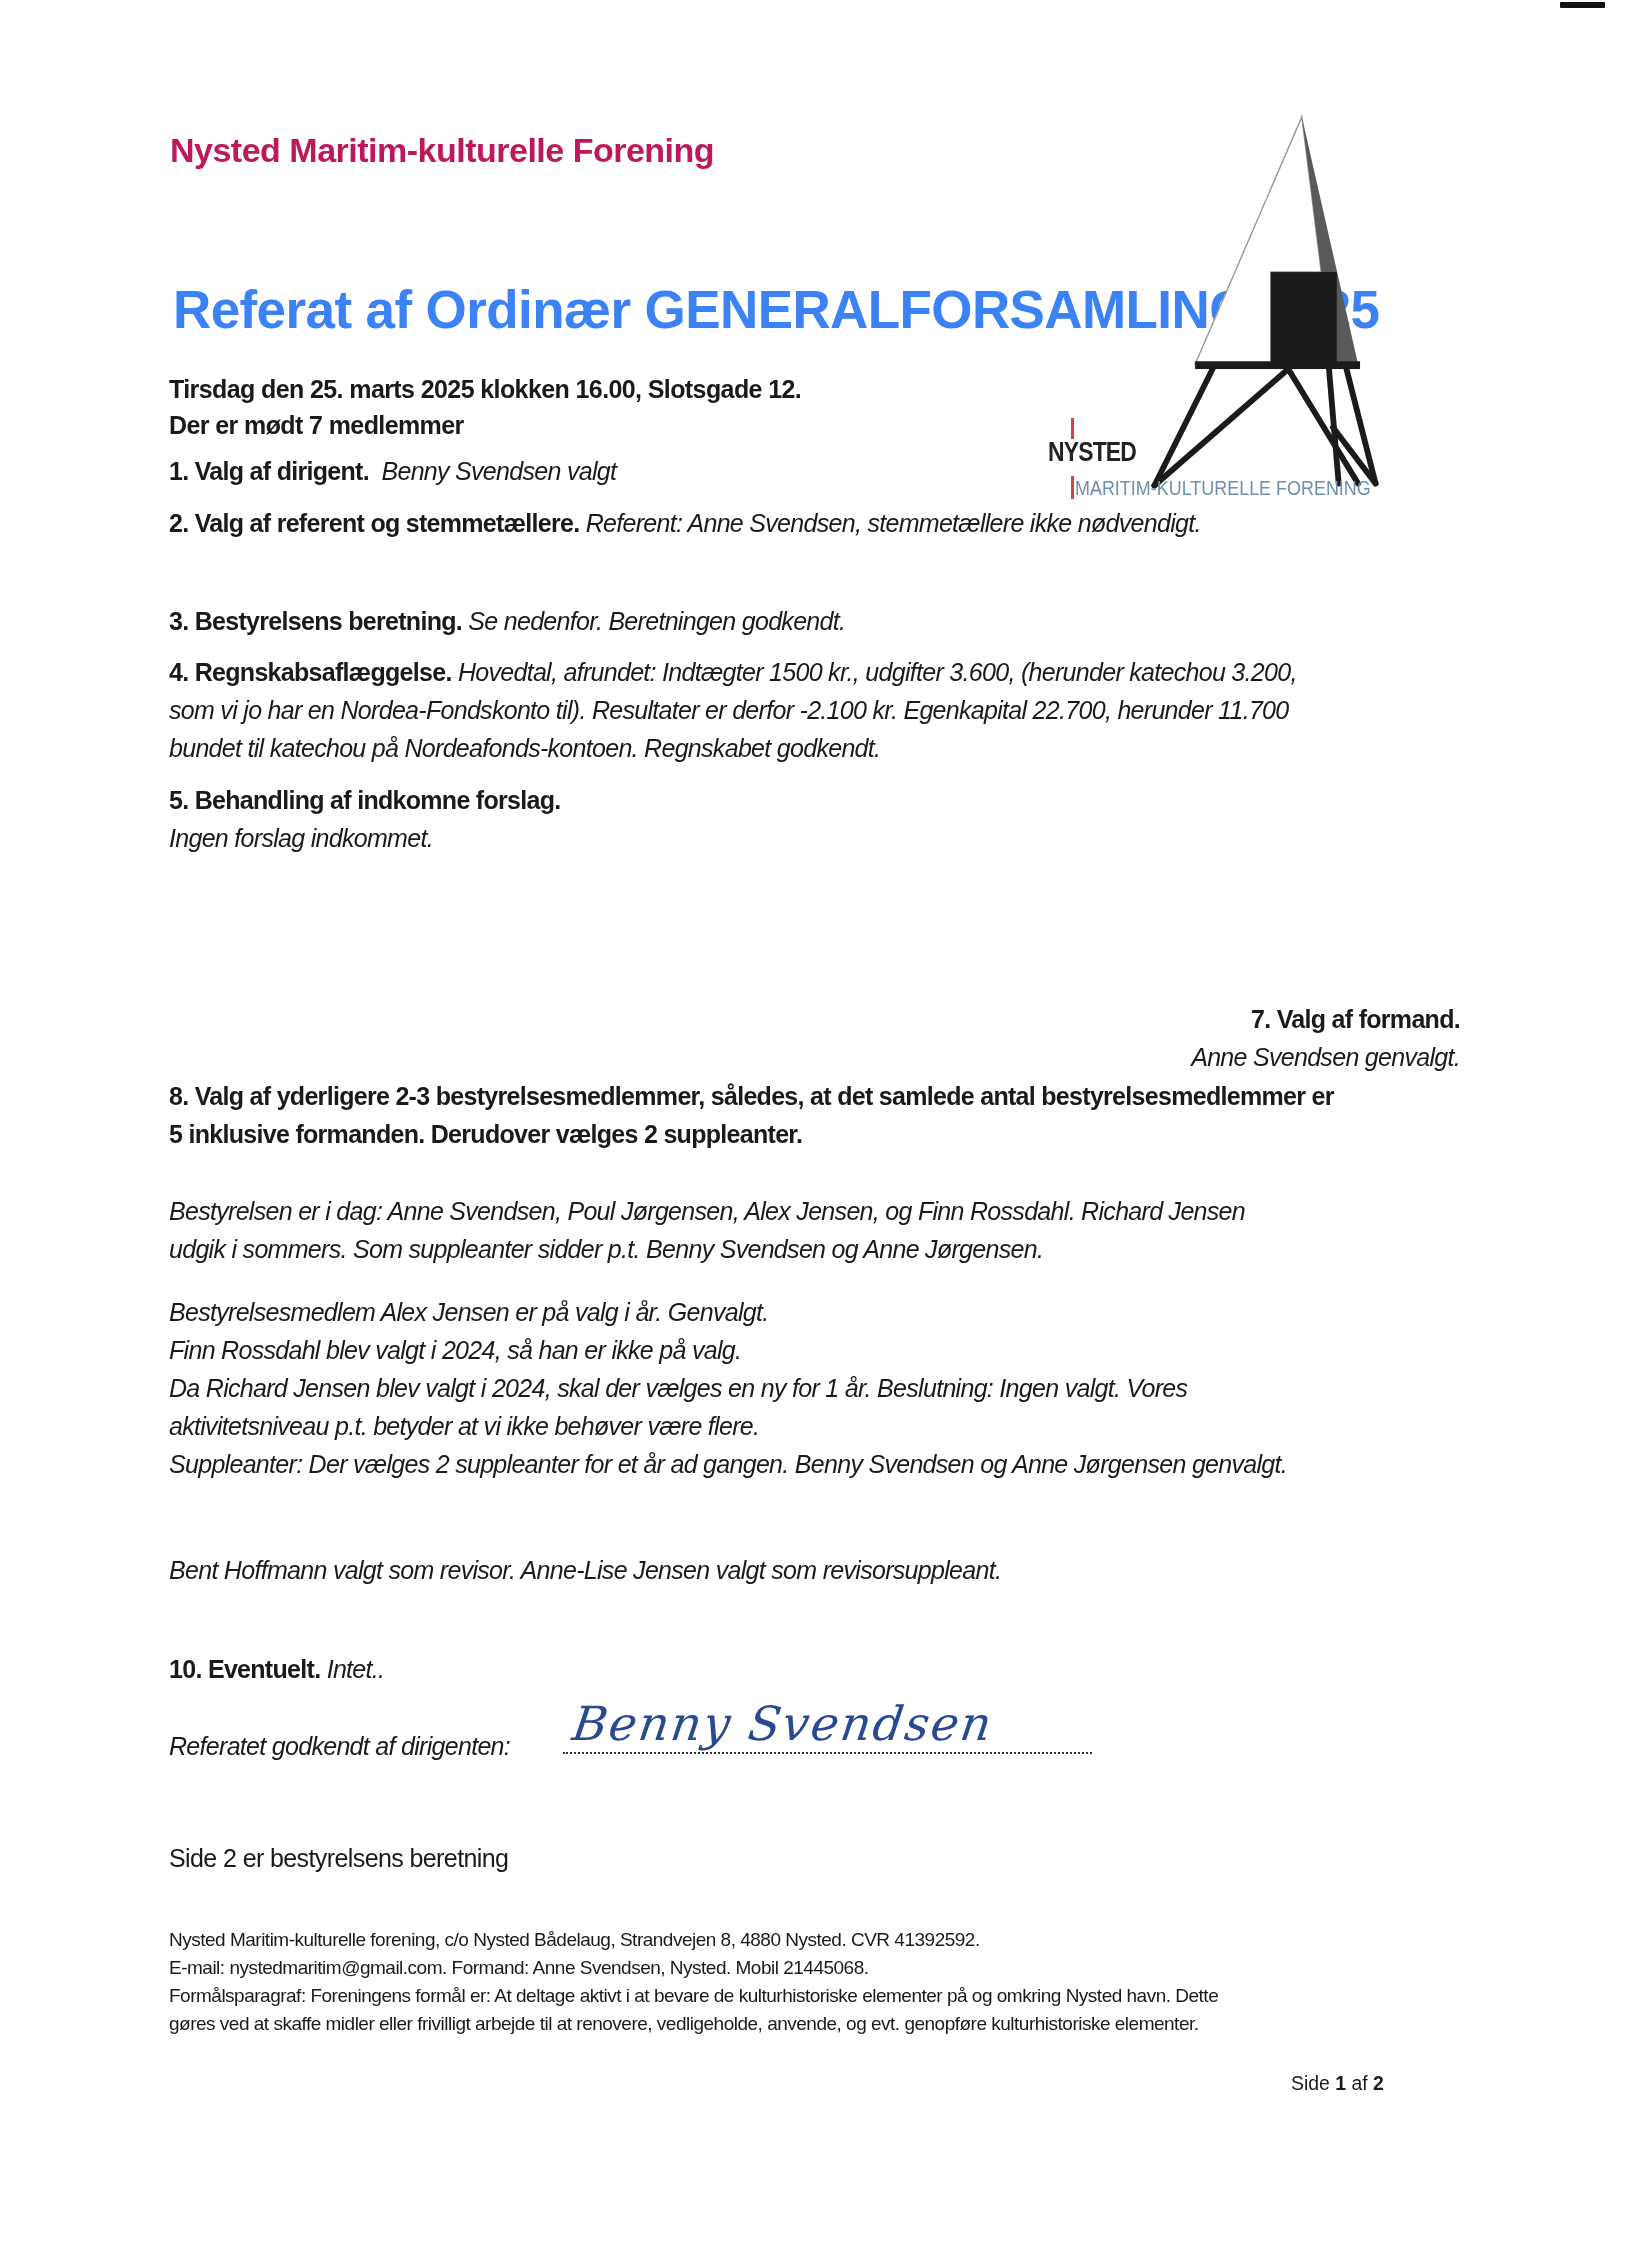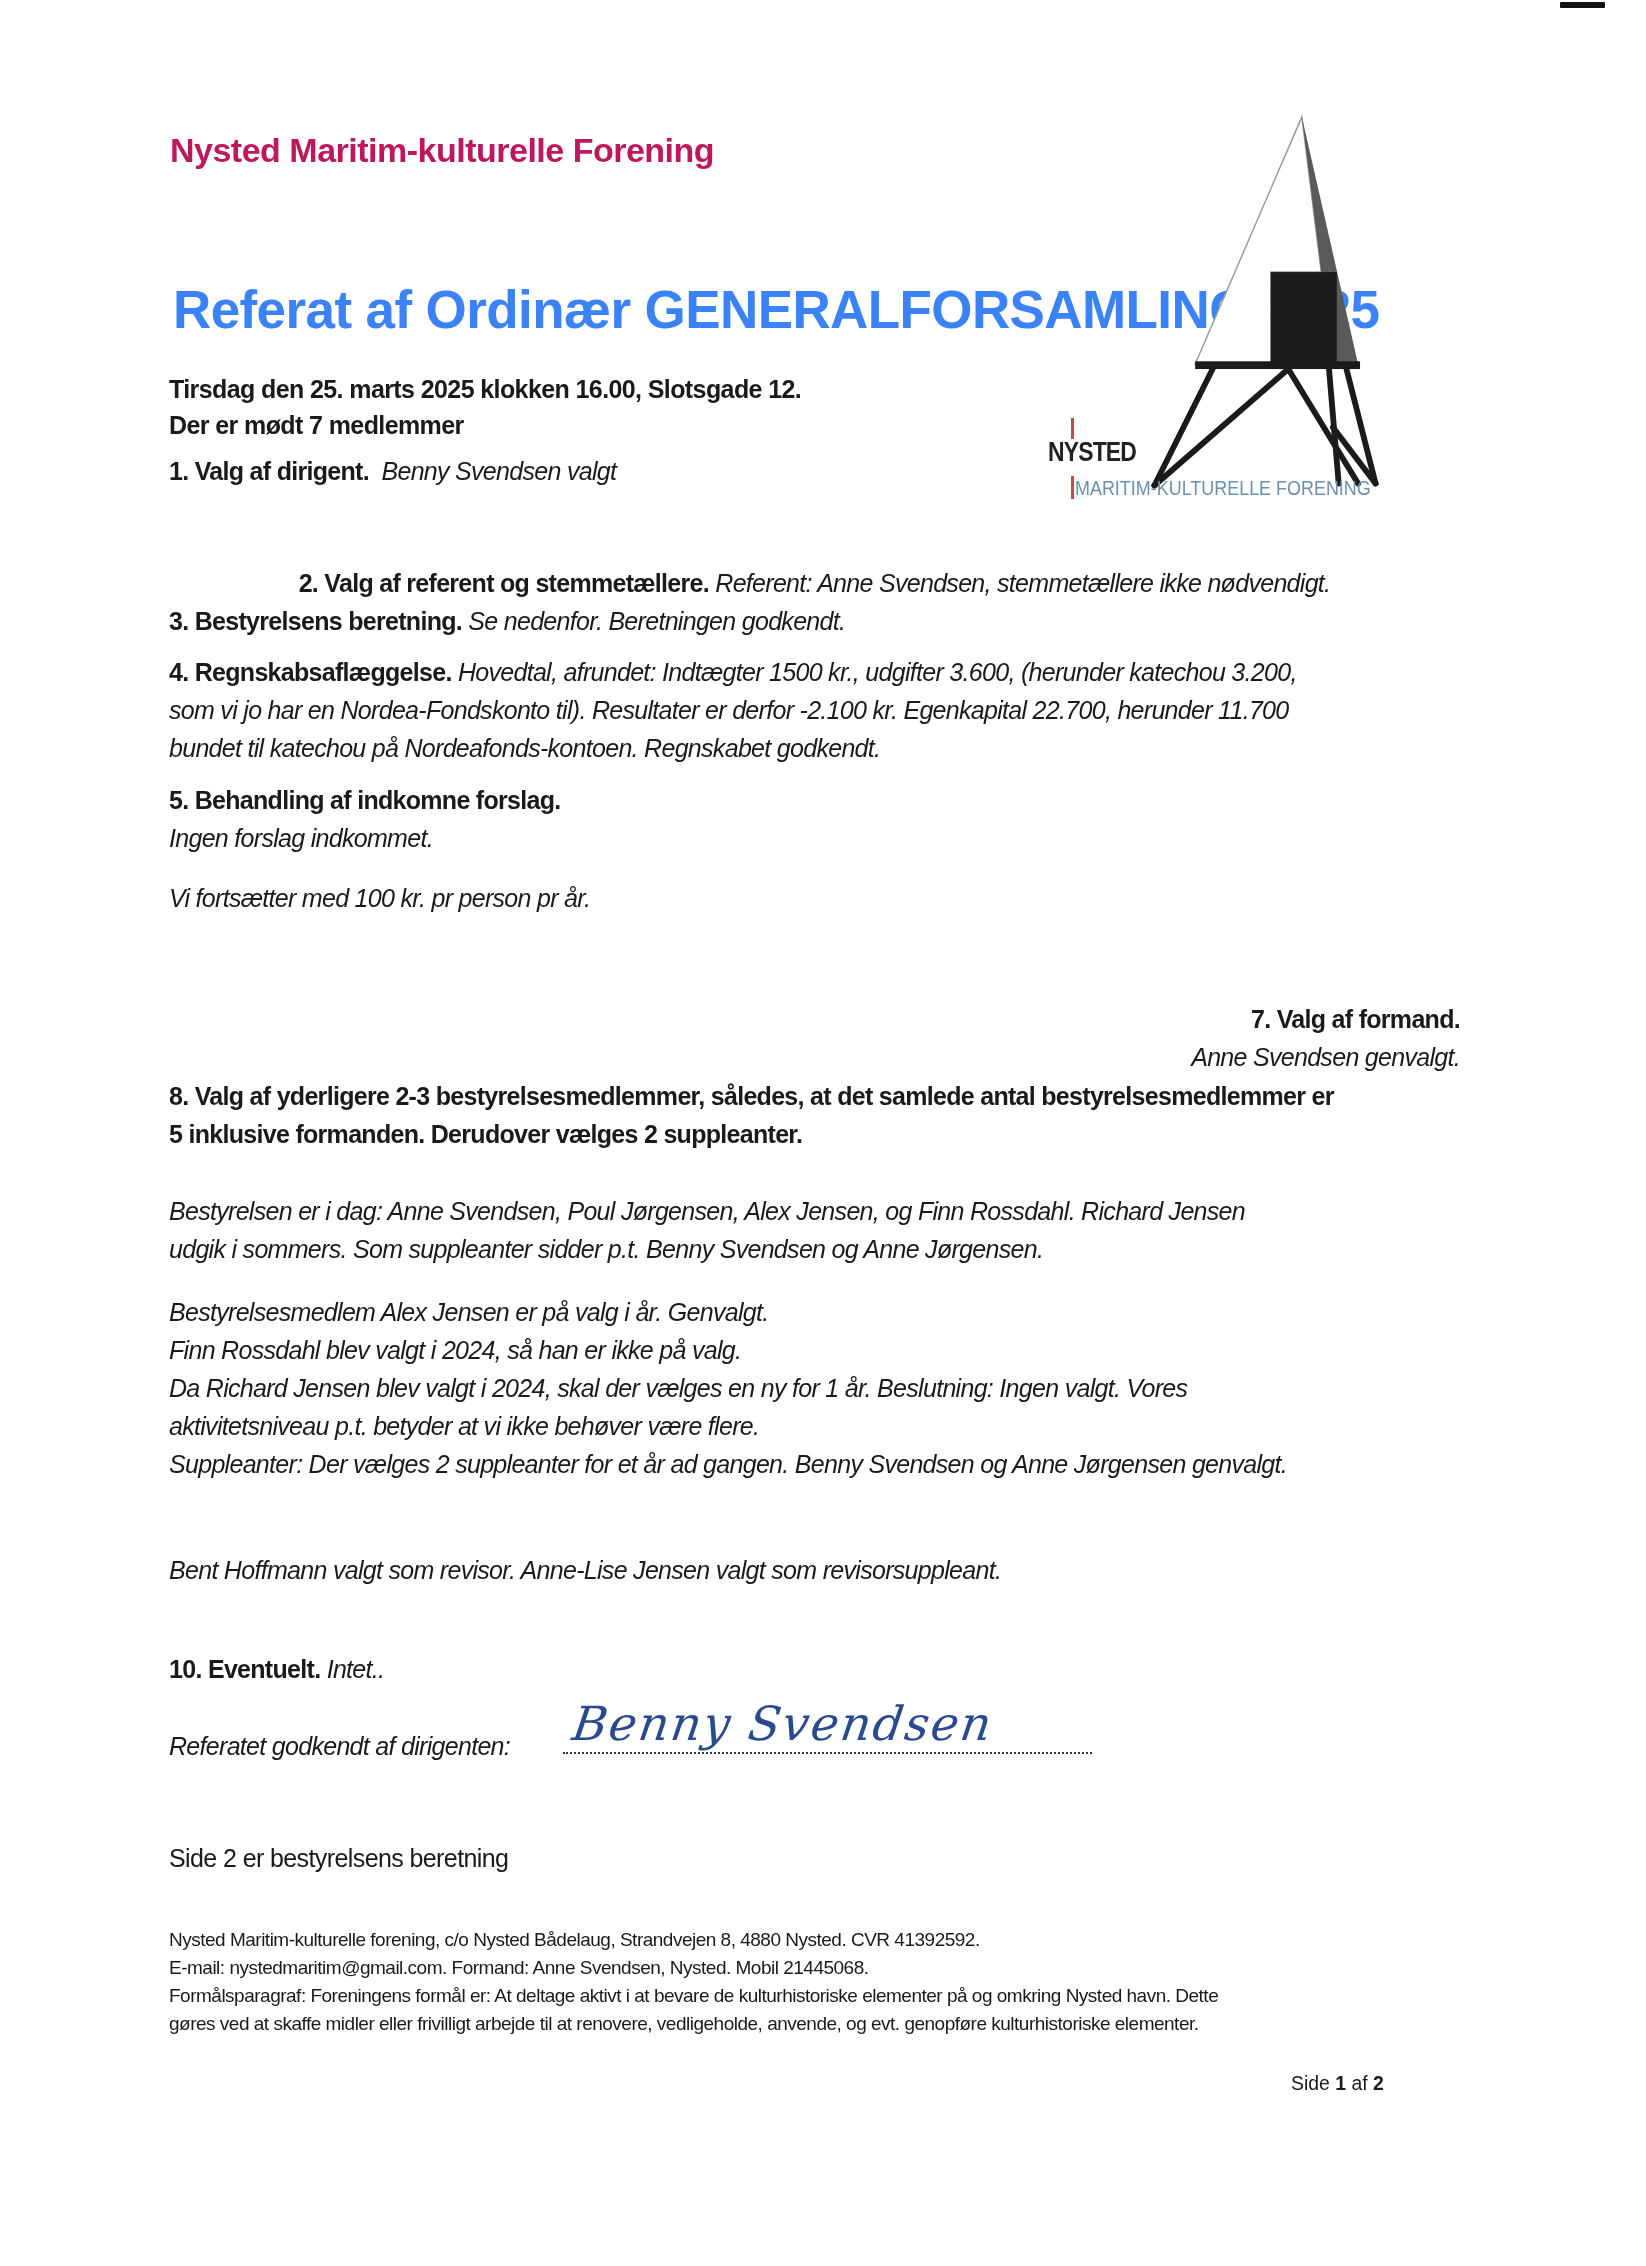--- a/index.html
+++ b/index.html
@@ -99,21 +99,21 @@
   <div class="logo-redbar" style="left:33px; top:369px; height:23px;"></div>
   <div class="logo-sub">MARITIM-KULTURELLE FORENING</div>
 </div>
 
 <div class="item" style="top:452px;">
   <span class="head">1.</span>
   <span class="head">Valg af dirigent.</span>&nbsp;
   <span class="it">Benny Svendsen valgt</span>
 </div>
 
-<div class="item" style="top:564px;text-align:center;">
+<div class="item" style="top:504px;">
   <span class="head">2.</span>
   <span class="head">Valg af referent og stemmetællere.</span>
   <span class="it">Referent: Anne Svendsen, stemmetællere ikke nødvendigt.</span>
 </div>
 
 <div class="item" style="top:602px;">
   <span class="head">3.</span>
   <span class="head">Bestyrelsens beretning.</span>
   <span class="it">Se nedenfor. Beretningen godkendt.</span>
 </div>
@@ -130,21 +130,20 @@
 
 <div class="item" style="top:781px;">
   <div>
     <span class="head">5.</span>
     <span class="head">Behandling af indkomne forslag.</span>
   </div>
   <div class="it">Ingen forslag indkommet.</div>
 </div>
 
 <div class="item" style="top:879px;">
-  <div class="it">Vi fortsætter med 100 kr. pr person pr år.</div>
 </div>
 
 <div class="item" style="top:1000px;text-align:right;">
   <div>
     <span class="head">7.</span>
     <span class="head">Valg af formand.</span>
   </div>
   <div class="it">Anne Svendsen genvalgt.</div>
 </div>
 

